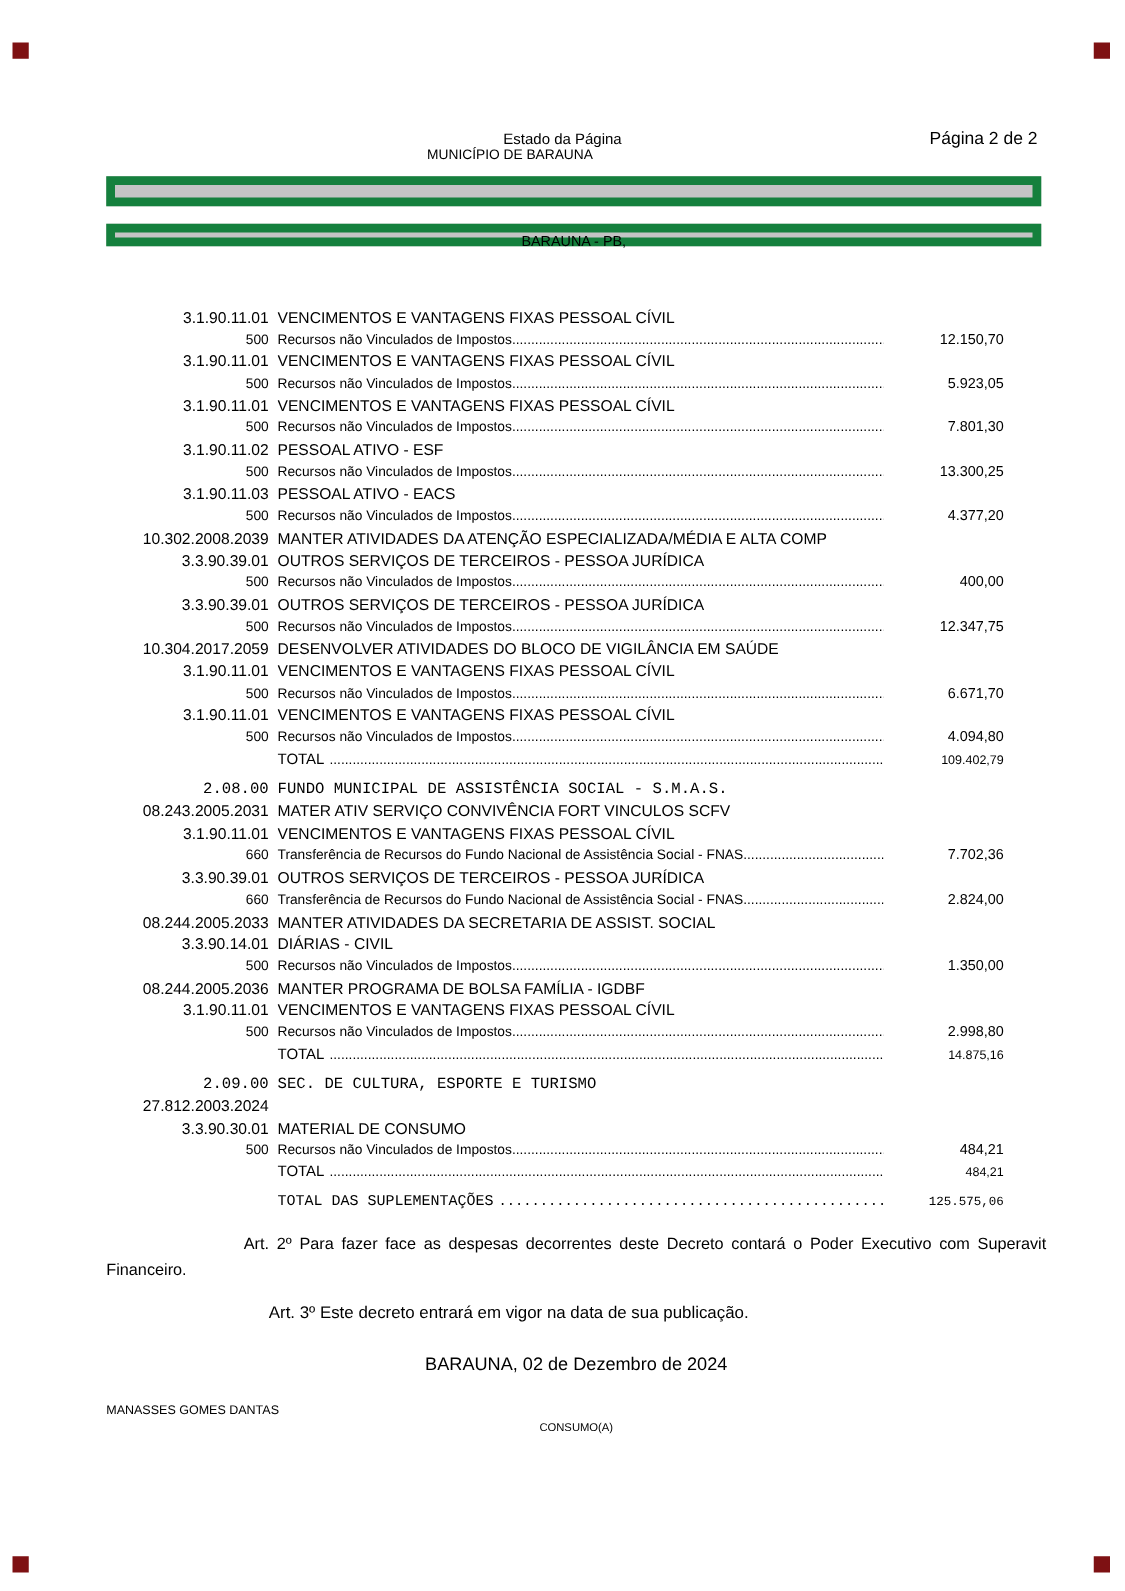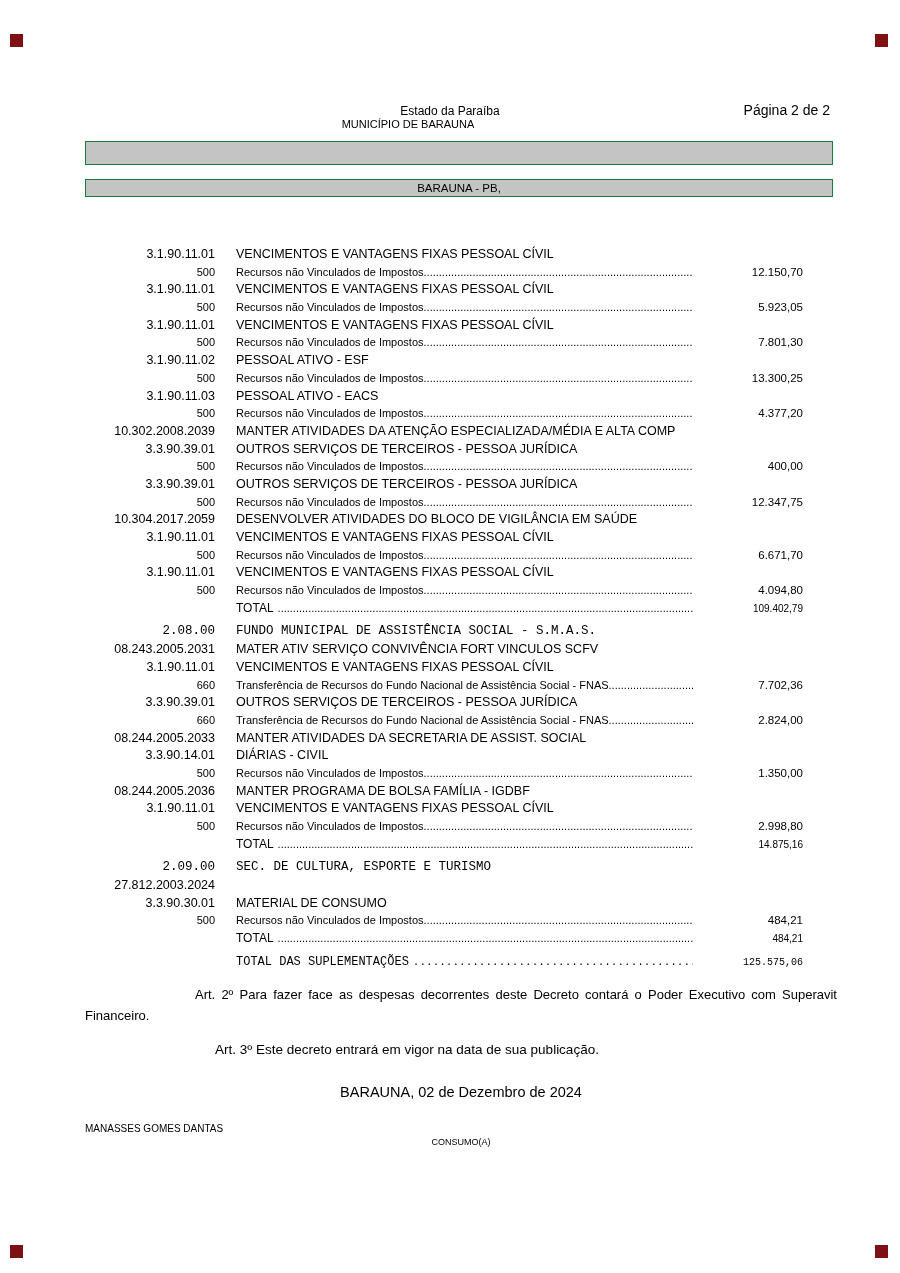--- a/index.html
+++ b/index.html
@@ -11,26 +11,26 @@
   .corner-mark { position:absolute; width:13px; height:13px; background:#7e1113; }
   .cm-tl { left:10px; top:34px; }
   .cm-tr { right:12px; top:34px; }
   .cm-bl { left:10px; top:1245px; }
   .cm-br { right:12px; top:1245px; }
 
   .hdr-state { position:absolute; top:104px; left:0; width:900px; text-align:center; font-size:12px; }
   .hdr-muni  { position:absolute; top:118px; left:0; width:816px; text-align:center; font-size:11px; }
   .page-indicator { position:absolute; top:102px; right:70px; font-size:14px; }
 
-  .gray-bar { position:absolute; left:85px; width:748px; background:#c4c4c4; border:1px solid #15803d; box-sizing:border-box; }
+  .gray-bar { position:absolute; left:85px; width:748px; background:#c4c4c4; border:7px solid #15803d; box-sizing:border-box; }
   .bar-1 { top:141px; height:24px; }
   .bar-2 { top:179px; height:18px; text-align:center; font-size:11.5px; line-height:16px; }
 
   #rows { position:absolute; left:85px; top:246px; width:718px; }
-  .row { display:flex; align-items:flex-start; height:17.7px; line-height:17.7px; white-space:nowrap;gap:14px; }
+  .row { display:flex; align-items:flex-end; height:17.7px; line-height:17.7px; white-space:nowrap; }
   .row.gap { margin-top:6px;font-family:Liberation Mono, monospace; }
   .code { width:130px; flex:none; text-align:right; }
   .mid  { flex:1 1 auto; display:flex; align-items:baseline; overflow:hidden; margin-left:7px; min-width:0; }
   .dots { flex:1 1 auto; overflow:hidden; white-space:nowrap; font-size:11px; }
   .dots::after { content:"...................................................................................................................................................................................................................................................................."; }
   .value { width:96px; flex:none; text-align:right; font-size:11.5px; }
 
   .row.item .code, .row.item .desc { font-size:12.5px; }
   .row.resource .code, .row.resource .desc { font-size:11px; }
   .row.total .desc, .row.grand .desc { font-size:12px; margin-right:4px; }
@@ -44,21 +44,21 @@
   .sig-role { top:1137px; text-align:center; font-size:9px; }
 </style>
 </head>
 <body>
 
 <div class="corner-mark cm-tl"></div>
 <div class="corner-mark cm-tr"></div>
 <div class="corner-mark cm-bl"></div>
 <div class="corner-mark cm-br"></div>
 
-<div class="hdr-state">Estado da Paraíba</div>
+<div class="hdr-state">Estado da Página</div>
 <div class="hdr-muni">MUNICÍPIO DE BARAUNA</div>
 <div class="page-indicator">Página 2 de 2</div>
 
 <div class="gray-bar bar-1"></div>
 <div class="gray-bar bar-2">BARAUNA - PB,</div>
 
 <div id="rows">
     <div class="row item">
       <span class="code">3.1.90.11.01</span>
       <span class="mid">

